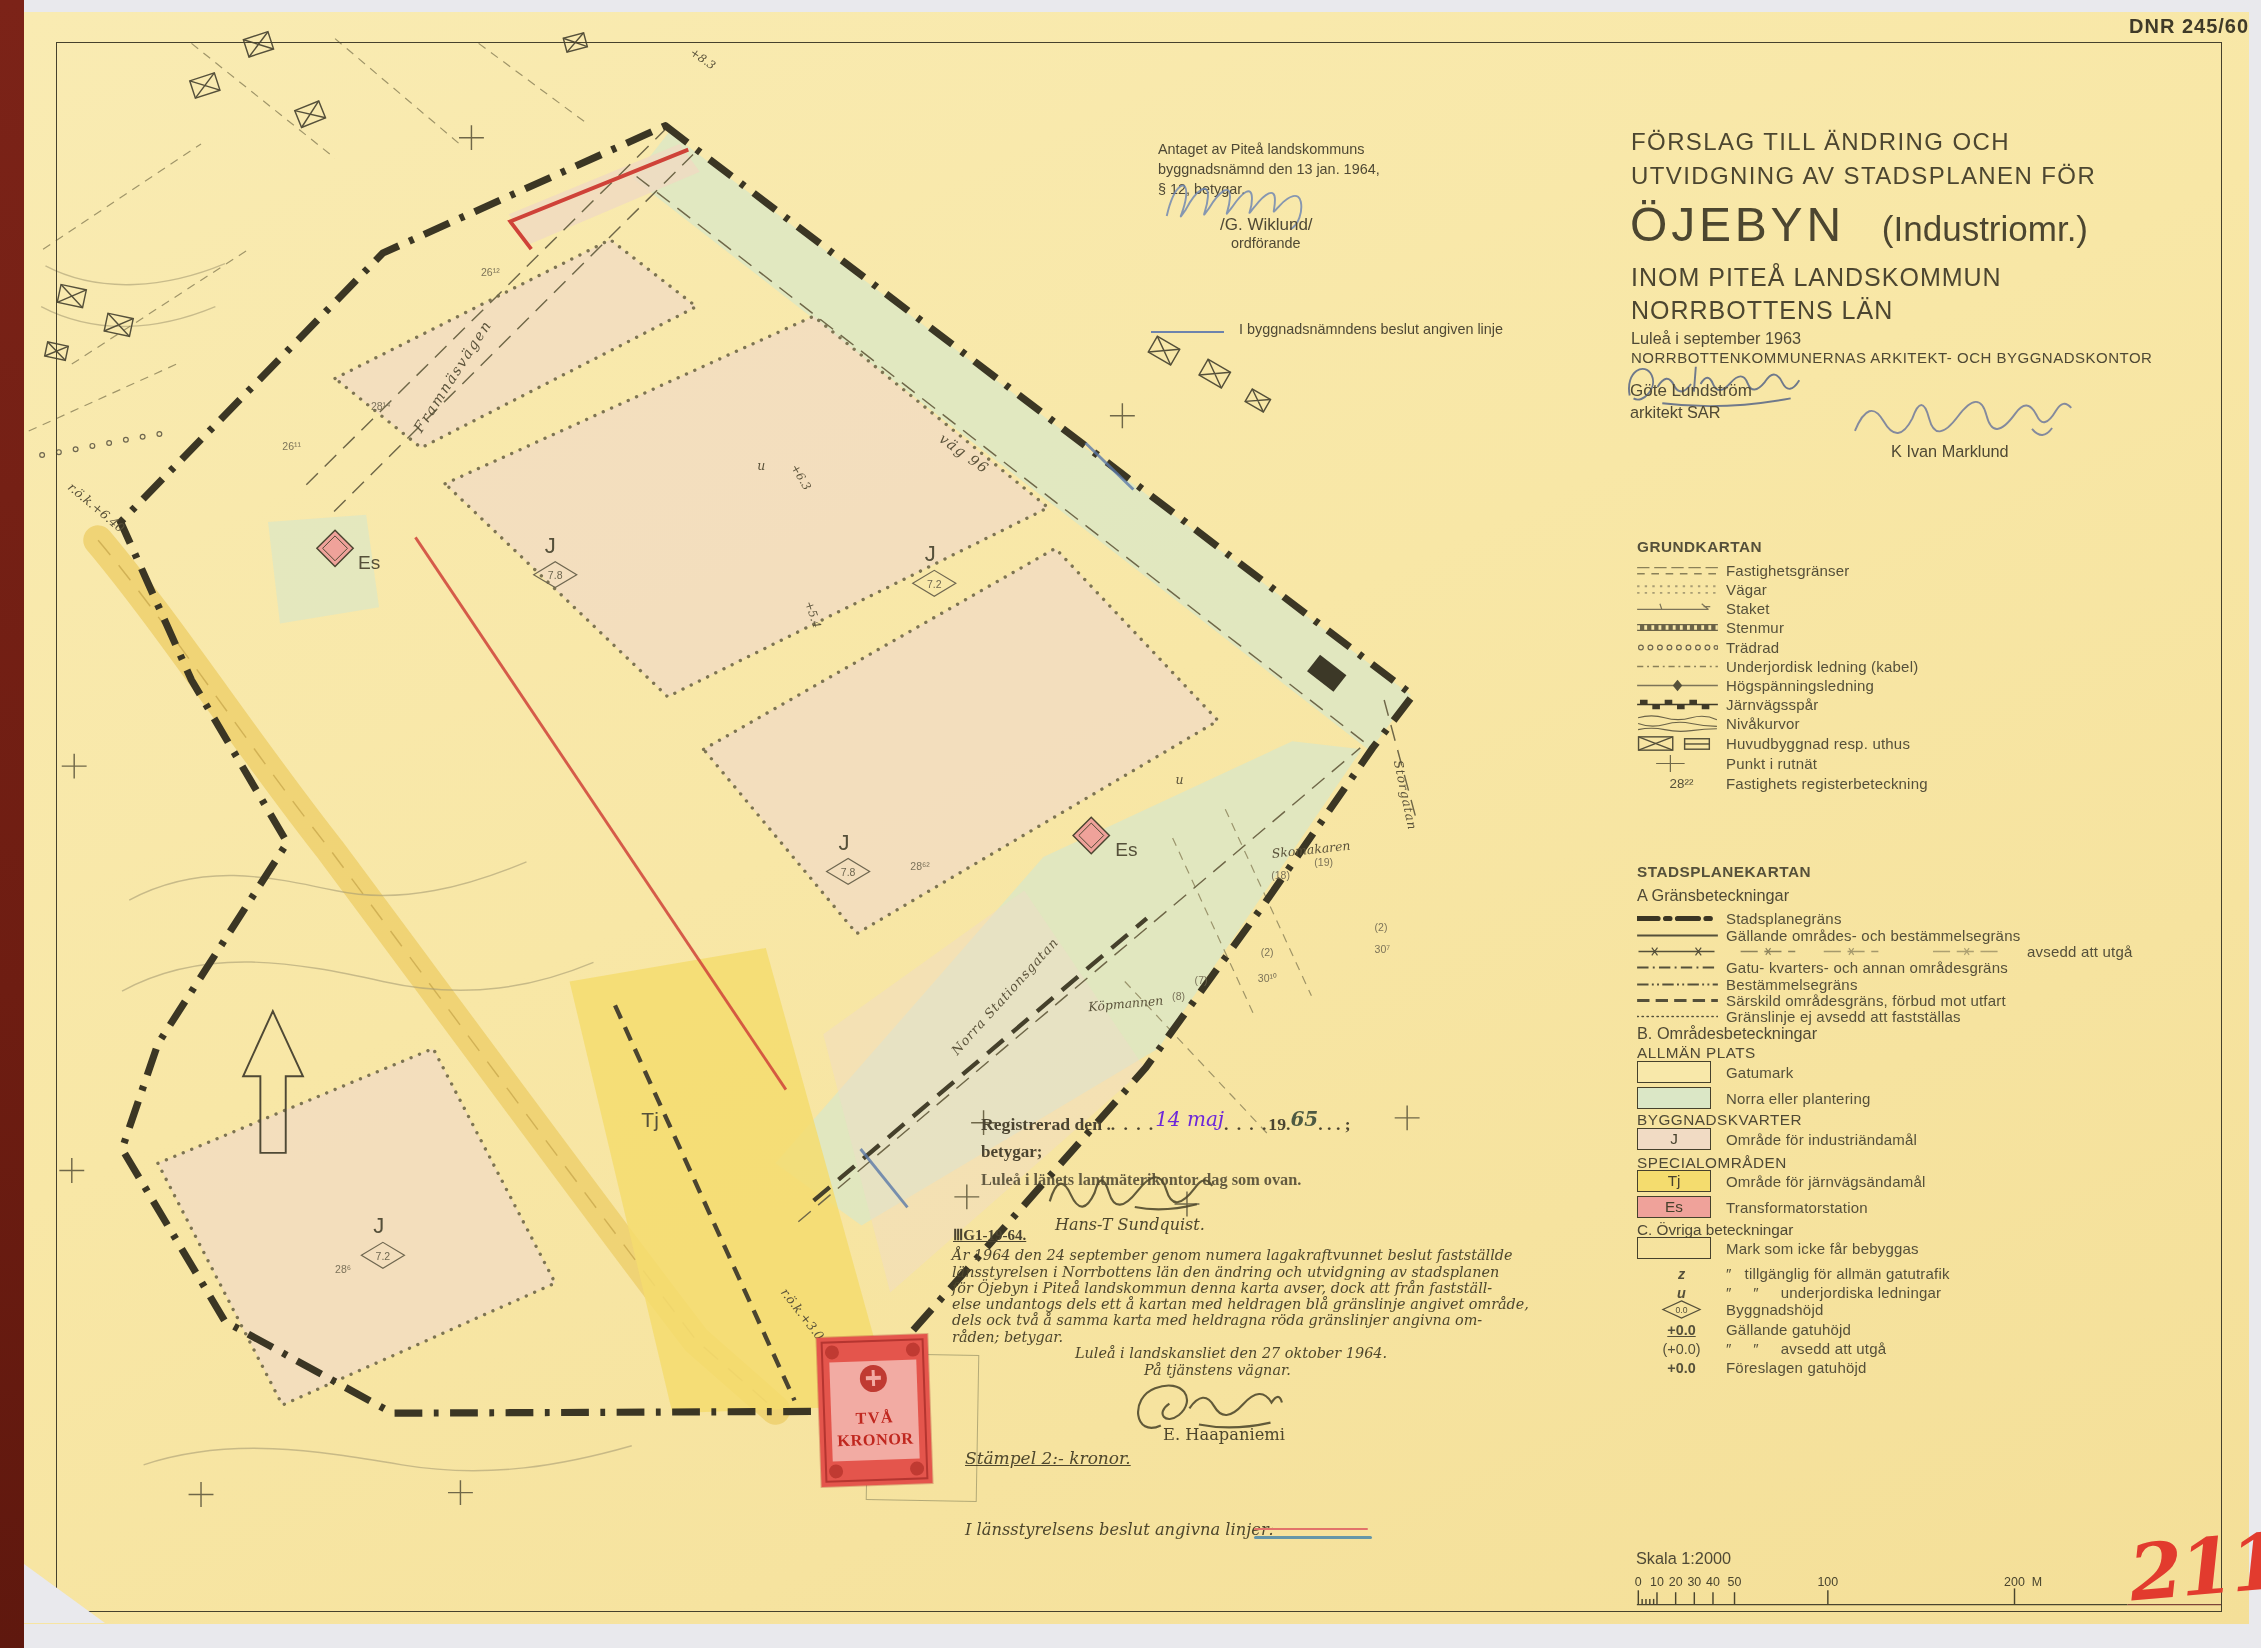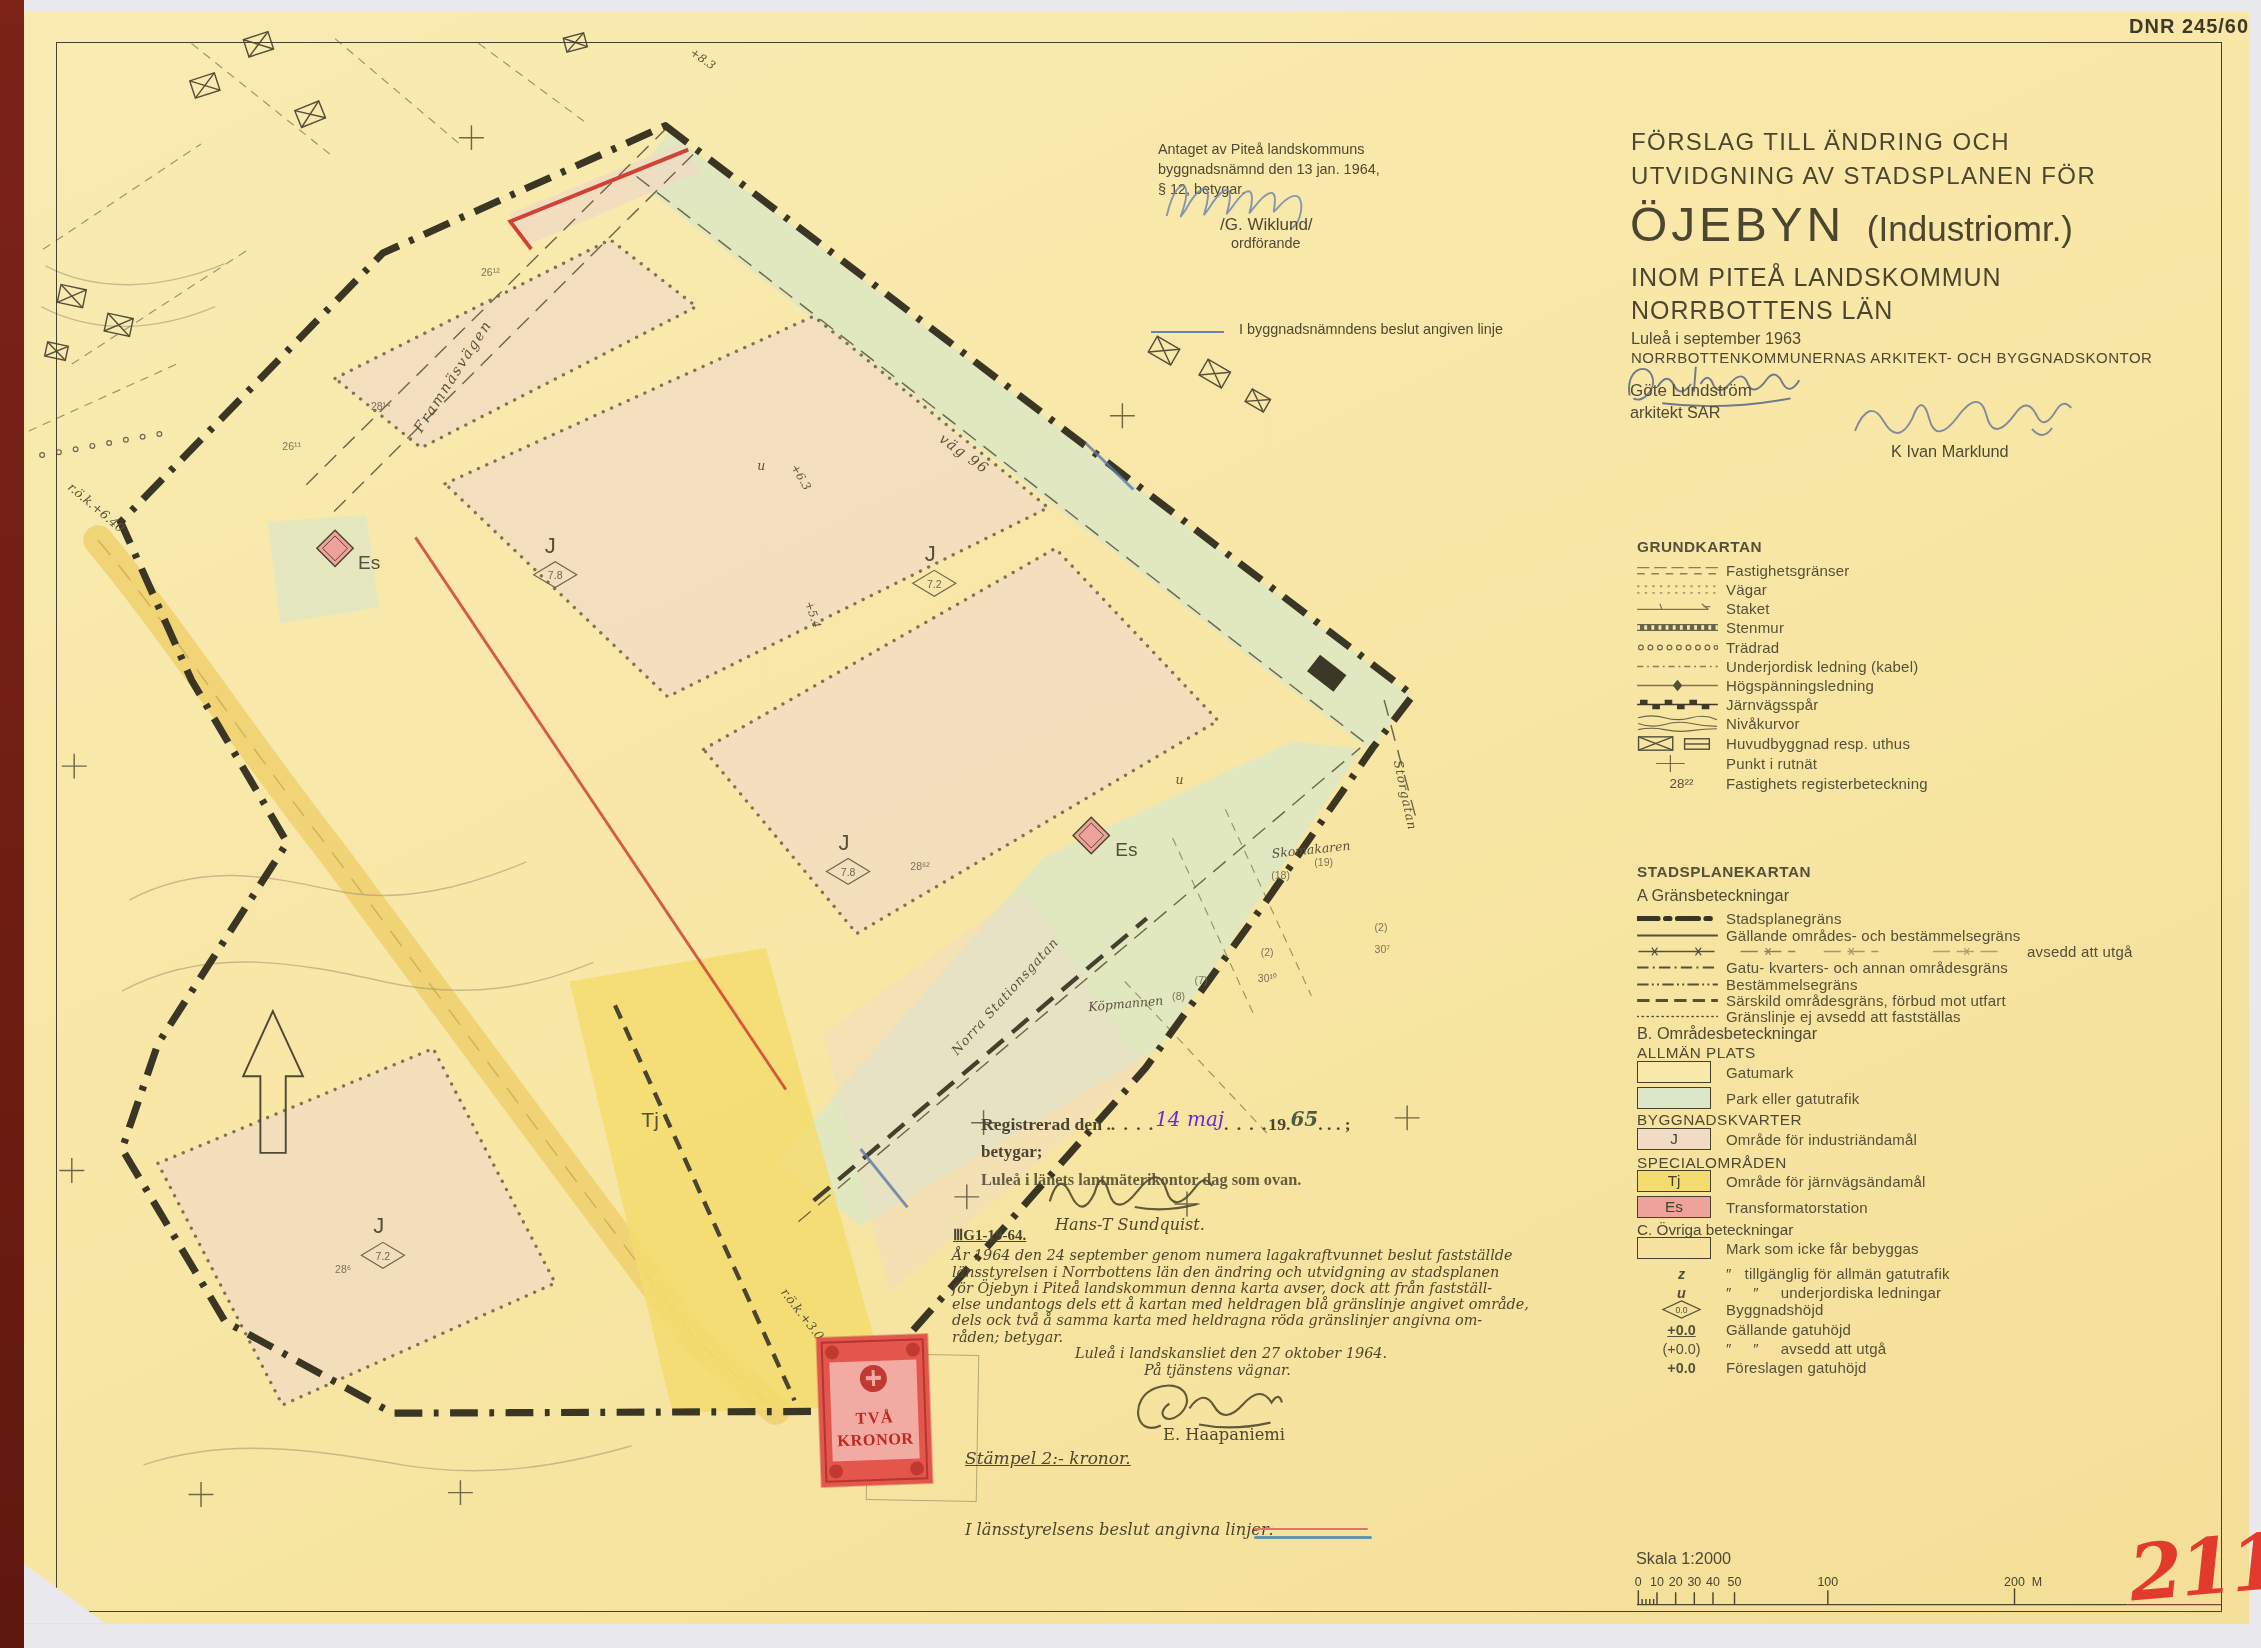--- a/index.html
+++ b/index.html
@@ -273,21 +273,21 @@
   <path d="M12,100 C28,30 58,18 52,62 C48,92 30,118 52,86 C74,44 100,28 98,60 C96,90 80,112 100,84 C122,48 146,30 144,62 C142,92 128,108 148,82 C170,50 190,34 190,64 C190,92 175,105 196,80 C218,52 238,40 238,66 C238,92 228,100 248,78 C268,56 288,50 292,70 C296,90 288,118 270,128" fill="none" stroke="#7288b2" stroke-width="4" opacity="0.85"></path>
 </svg>
 <div class="t" style="left:1220px;top:216px;font-size:17px">/G. Wiklund/</div>
 <div class="t" style="left:1231px;top:236px;font-size:14.4px">ordförande</div>
 
 <div class="abs" style="left:1151px;top:331px;width:73px;height:2.4px;background:#6d83ad"></div>
 <div class="t" style="left:1239px;top:322px;font-size:14.4px">I byggnadsnämndens beslut angiven linje</div>
 
 <div class="t" style="left:1631px;top:129px;font-size:24px;letter-spacing:1.4px;color:#4c4630">FÖRSLAG TILL ÄNDRING OCH</div>
 <div class="t" style="left:1631px;top:163px;font-size:24px;letter-spacing:1.4px;color:#4c4630">UTVIDGNING AV STADSPLANEN FÖR</div>
-<div class="abs" style="left:1630px;top:197px;display:flex;align-items:baseline;gap:22px;color:#4c4630">
+<div class="abs" style="left:1630px;top:197px;display:flex;align-items:baseline;gap:37px;color:#4c4630">
   <span style="font-family:'Liberation Sans',sans-serif;font-size:48px;letter-spacing:3.8px">ÖJEBYN</span>
   <span style="font-family:'Liberation Sans',sans-serif;font-size:35px">(Industriomr.)</span>
 </div>
 <div class="t" style="left:1631px;top:264px;font-size:25px;letter-spacing:1px;color:#4c4630">INOM PITEÅ LANDSKOMMUN</div>
 <div class="t" style="left:1631px;top:297px;font-size:25px;letter-spacing:1px;color:#4c4630">NORRBOTTENS LÄN</div>
 <div class="t" style="left:1631px;top:330px;font-size:16.3px">Luleå i september 1963</div>
 <div class="t" style="left:1631px;top:350px;font-size:15px;letter-spacing:0.5px">NORRBOTTENKOMMUNERNAS ARKITEKT- OCH BYGGNADSKONTOR</div>
 <svg class="abs" style="left:1623px;top:358px" width="206" height="53" viewBox="0 0 430 110">
   <path d="M14,78 C4,28 46,6 60,36 C72,62 42,96 22,84 M72,60 Q92,28 106,56 T142,54 M152,18 L148,70 M162,54 Q177,28 188,54 T224,52 T260,52 T296,50 Q316,18 332,50 Q347,80 368,46 M82,94 Q210,110 350,84" fill="none" stroke="#5f6d88" stroke-width="4" opacity="0.9"></path>
 </svg>
@@ -504,21 +504,21 @@
 <div class="row" style="left:1637px;top:1060px;height:24px">
   <span class="sym">
       <span class="zbox" style="background:#f8e8aa"></span>
     </span>
   <span class="lbl">Gatumark</span>
 </div>
 <div class="row" style="left:1637px;top:1086px;height:24px">
   <span class="sym">
       <span class="zbox" style="background:#dbe7c6"></span>
     </span>
-  <span class="lbl">Park eller gatutrafik</span>
+  <span class="lbl">Norra eller plantering</span>
 </div>
 <div class="t" style="left:1637px;top:1112px;font-size:15.3px;letter-spacing:0.5px">BYGGNADSKVARTER</div>
 <div class="row" style="left:1637px;top:1127px;height:24px">
   <span class="sym">
       <span class="zbox" style="background:#f1dbc4">
         <span>J</span>
       </span>
     </span>
   <span class="lbl">Område för industriändamål</span>
 </div>

